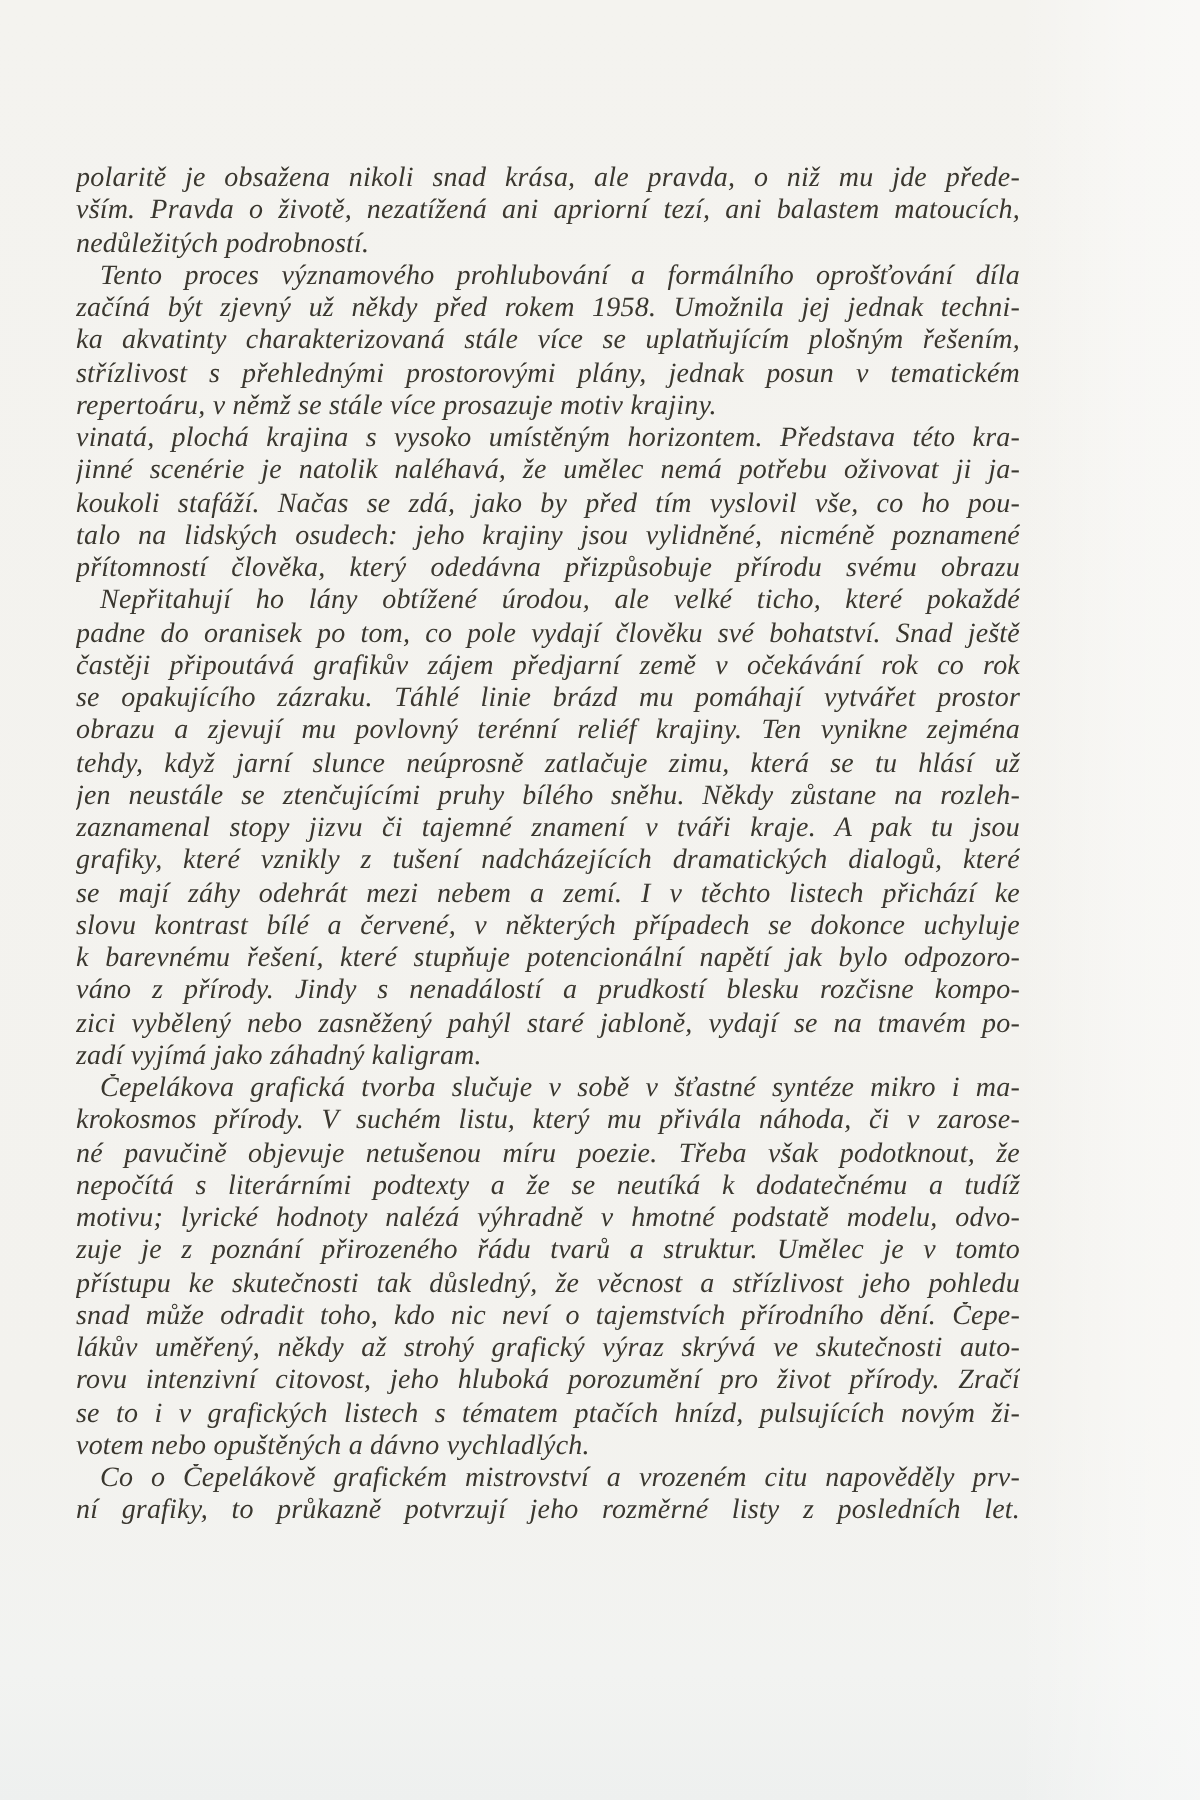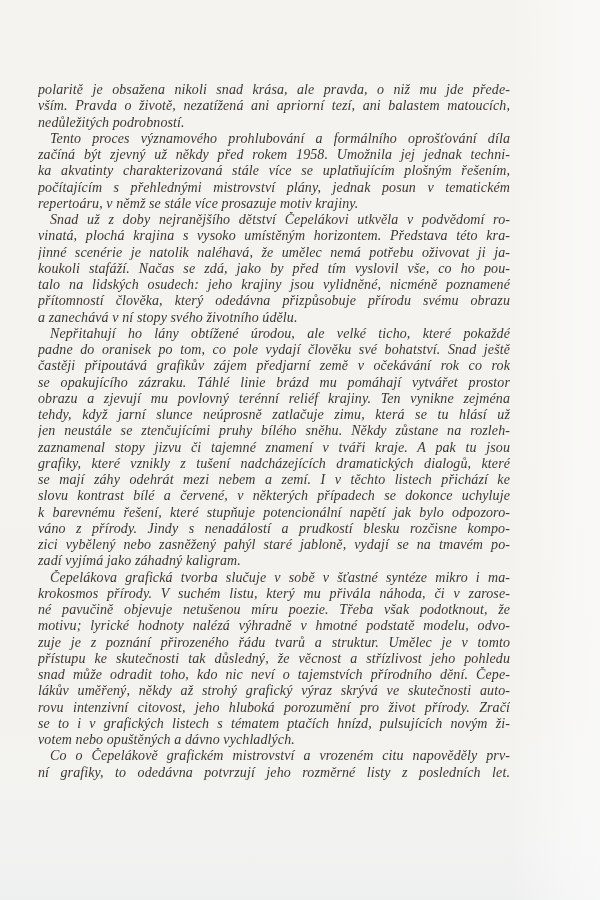--- a/index.html
+++ b/index.html
@@ -54,31 +54,29 @@
   <div class="text-block">
       <div class="para">
         <div class="line">polaritě je obsažena nikoli snad krása, ale pravda, o niž mu jde přede-</div>
         <div class="line">vším. Pravda o životě, nezatížená ani apriorní tezí, ani balastem matoucích,</div>
         <div class="line flush">nedůležitých podrobností.</div>
       </div>
       <div class="para indent">
         <div class="line first">Tento proces významového prohlubování a formálního oprošťování díla</div>
         <div class="line">začíná být zjevný už někdy před rokem 1958. Umožnila jej jednak techni-</div>
         <div class="line">ka akvatinty charakterizovaná stále více se uplatňujícím plošným řešením,</div>
-        <div class="line">počítajícím s přehlednými mistrovství plány, jednak posun v tematickém</div>
+        <div class="line">střízlivost s přehlednými prostorovými plány, jednak posun v tematickém</div>
         <div class="line flush">repertoáru, v němž se stále více prosazuje motiv krajiny.</div>
       </div>
       <div class="para indent">
-        <div class="line first">Snad už z doby nejranějšího dětství Čepelákovi utkvěla v podvědomí ro-</div>
         <div class="line">vinatá, plochá krajina s vysoko umístěným horizontem. Představa této kra-</div>
         <div class="line">jinné scenérie je natolik naléhavá, že umělec nemá potřebu oživovat ji ja-</div>
         <div class="line">koukoli stafáží. Načas se zdá, jako by před tím vyslovil vše, co ho pou-</div>
         <div class="line">talo na lidských osudech: jeho krajiny jsou vylidněné, nicméně poznamené</div>
         <div class="line">přítomností člověka, který odedávna přizpůsobuje přírodu svému obrazu</div>
-        <div class="line flush">a zanechává v ní stopy svého životního údělu.</div>
       </div>
       <div class="para indent">
         <div class="line first">Nepřitahují ho lány obtížené úrodou, ale velké ticho, které pokaždé</div>
         <div class="line">padne do oranisek po tom, co pole vydají člověku své bohatství. Snad ještě</div>
         <div class="line">častěji připoutává grafikův zájem předjarní země v očekávání rok co rok</div>
         <div class="line">se opakujícího zázraku. Táhlé linie brázd mu pomáhají vytvářet prostor</div>
         <div class="line">obrazu a zjevují mu povlovný terénní reliéf krajiny. Ten vynikne zejména</div>
         <div class="line">tehdy, když jarní slunce neúprosně zatlačuje zimu, která se tu hlásí už</div>
         <div class="line">jen neustále se ztenčujícími pruhy bílého sněhu. Někdy zůstane na rozleh-</div>
         <div class="line">zaznamenal stopy jizvu či tajemné znamení v tváři kraje. A pak tu jsou</div>
@@ -87,27 +85,28 @@
         <div class="line">slovu kontrast bílé a červené, v některých případech se dokonce uchyluje</div>
         <div class="line">k barevnému řešení, které stupňuje potencionální napětí jak bylo odpozoro-</div>
         <div class="line">váno z přírody. Jindy s nenadálostí a prudkostí blesku rozčisne kompo-</div>
         <div class="line">zici vybělený nebo zasněžený pahýl staré jabloně, vydají se na tmavém po-</div>
         <div class="line flush">zadí vyjímá jako záhadný kaligram.</div>
       </div>
       <div class="para indent">
         <div class="line first">Čepelákova grafická tvorba slučuje v sobě v šťastné syntéze mikro i ma-</div>
         <div class="line">krokosmos přírody. V suchém listu, který mu přivála náhoda, či v zarose-</div>
         <div class="line">né pavučině objevuje netušenou míru poezie. Třeba však podotknout, že</div>
+        <div class="line">nepočítá s literárními podtexty a že se neutíká k dodatečnému a tudíž</div>
         <div class="line">motivu; lyrické hodnoty nalézá výhradně v hmotné podstatě modelu, odvo-</div>
         <div class="line">zuje je z poznání přirozeného řádu tvarů a struktur. Umělec je v tomto</div>
         <div class="line">přístupu ke skutečnosti tak důsledný, že věcnost a střízlivost jeho pohledu</div>
         <div class="line">snad může odradit toho, kdo nic neví o tajemstvích přírodního dění. Čepe-</div>
         <div class="line">lákův uměřený, někdy až strohý grafický výraz skrývá ve skutečnosti auto-</div>
         <div class="line">rovu intenzivní citovost, jeho hluboká porozumění pro život přírody. Zračí</div>
         <div class="line">se to i v grafických listech s tématem ptačích hnízd, pulsujících novým ži-</div>
         <div class="line flush">votem nebo opuštěných a dávno vychladlých.</div>
       </div>
       <div class="para indent">
         <div class="line first">Co o Čepelákově grafickém mistrovství a vrozeném citu napověděly prv-</div>
-        <div class="line">ní grafiky, to odedávna potvrzují jeho rozměrné listy z posledních let.</div>
+        <div class="line">ní grafiky, to průkazně potvrzují jeho rozměrné listy z posledních let.</div>
       </div>
     </div>
 </div>
 
 </body></html>

